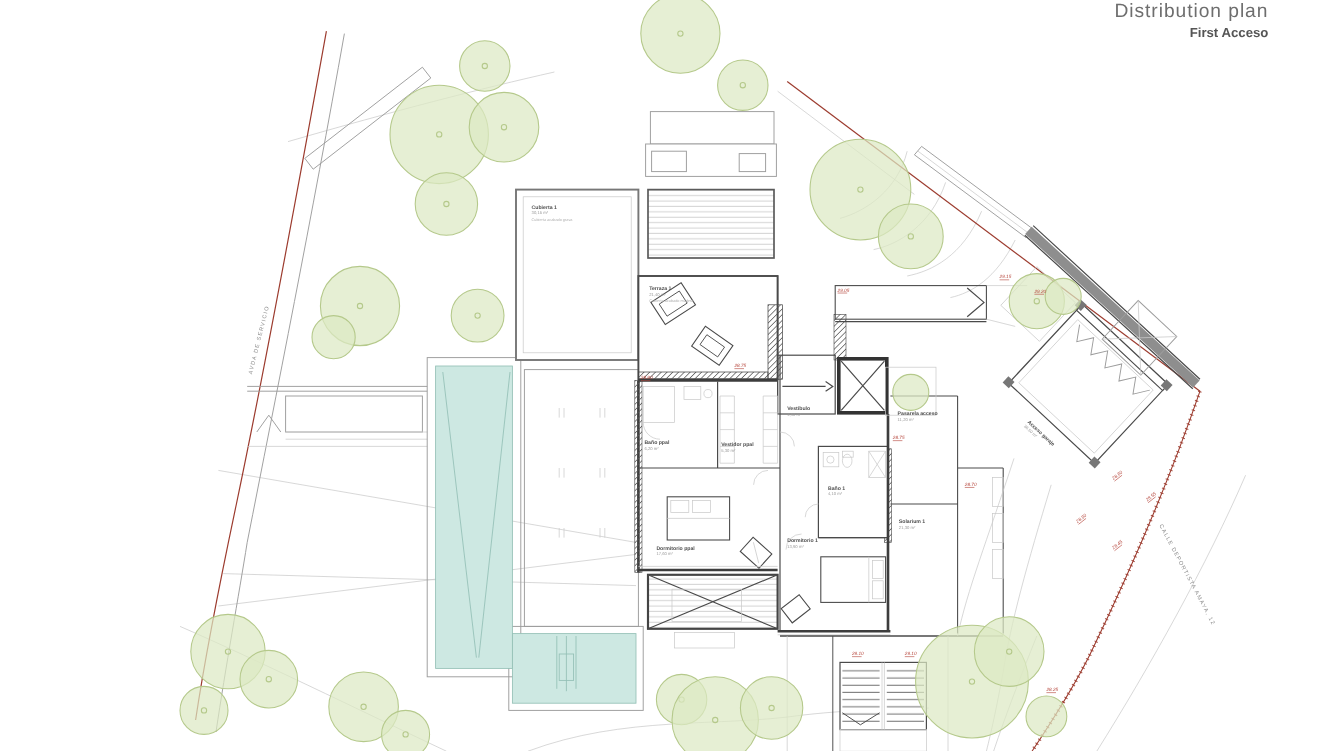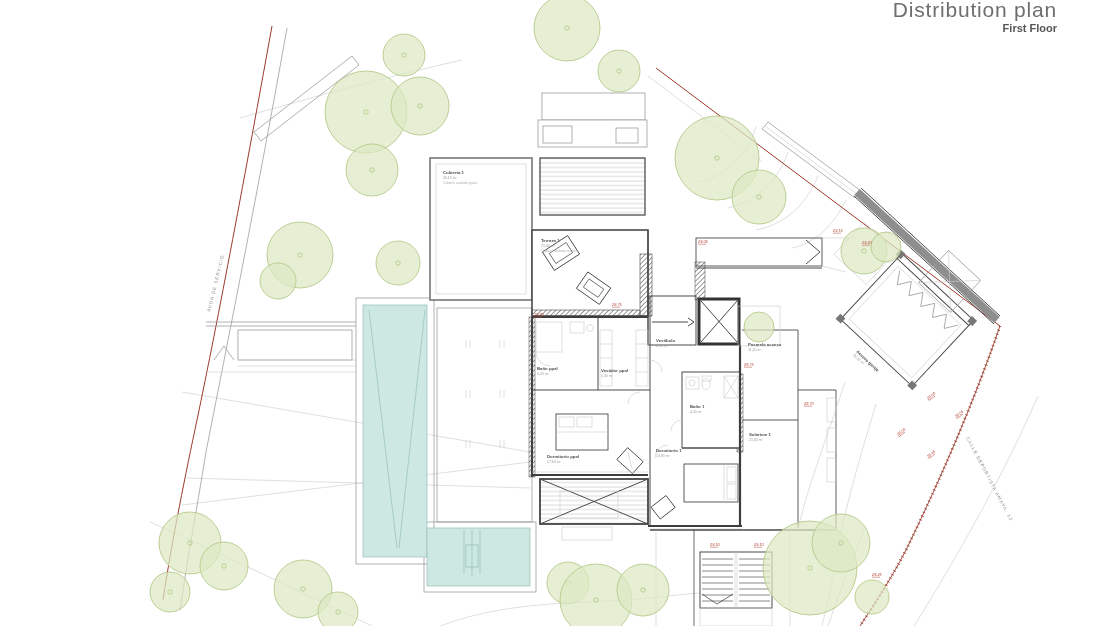--- a/index.html
+++ b/index.html
@@ -3,21 +3,21 @@
 <meta charset="utf-8">
 <style>
   html,body{margin:0;padding:0;background:#fff;}
   body{width:1110px;height:626px;overflow:hidden;position:relative;
        font-family:"Liberation Sans",sans-serif;}
   :root{
     --pool:#cde8e2; --pool-line:#93bfb5; --tree-fill:#dde9c3; --tree-stroke:#b5c98b;
     --boundary-red:#9c3b2e; --level-red:#b5443a; --wall-dark:#3d3d3d; --label:#5a5a5a;
   }
   #titleblock{position:absolute;top:0;right:53px;text-align:right;z-index:5;}
-  #titleblock .t1{font-size:21px;font-weight:400;color:#6e6e6e;letter-spacing:.8px;line-height:20px;}
+  #titleblock .t1{font-size:16px;font-weight:400;color:#6e6e6e;letter-spacing:.8px;line-height:20px;}
   #titleblock .t2{font-size:11px;font-weight:700;color:#555;margin-top:2px;}
   svg{position:absolute;left:0;top:0;}
   .t{stroke:#c9c9c9;stroke-width:.6;fill:none}
   .g1{stroke:#9d9d9d;stroke-width:.8;fill:none}
   .g1f{stroke:#9d9d9d;stroke-width:.8;fill:#fff}
   .d1{stroke:#4a4a4a;stroke-width:1;fill:none}
   .d1f{stroke:#4a4a4a;stroke-width:1;fill:#fff}
   .d2{stroke:var(--wall-dark);stroke-width:2.2;fill:none}
   .red{stroke:var(--boundary-red);stroke-width:1;fill:none}
   .redd{stroke:var(--boundary-red);stroke-width:3;fill:none;stroke-dasharray:.9 3.2;opacity:.85}
@@ -32,21 +32,21 @@
   .room-area{font-size:3.5px;fill:#9a9a9a}
   .room-note{font-size:3.2px;fill:#b0b0b0}
   .lvl-text{font-size:3.9px;fill:var(--level-red);font-style:italic}
   .lvl-tick{stroke:var(--level-red);stroke-width:.5}
 </style>
 </head>
 <body>
 
 <div id="titleblock">
   <div class="t1">Distribution plan</div>
-  <div class="t2">First Floor</div>
+  <div class="t2">First Acceso</div>
 </div>
 
 <svg width="1110" height="626" viewBox="0 0 1110 626">
   <defs>
     <pattern id="hl" width="4" height="4.5" patternUnits="userSpaceOnUse">
       <line x1="0" y1="1" x2="4" y2="1" stroke="#bfbfbf" stroke-width=".6"></line>
     </pattern>
     <pattern id="hl6" width="4" height="6" patternUnits="userSpaceOnUse">
       <line x1="0" y1="1" x2="4" y2="1" stroke="#6a6a6a" stroke-width=".8"></line>
     </pattern>

